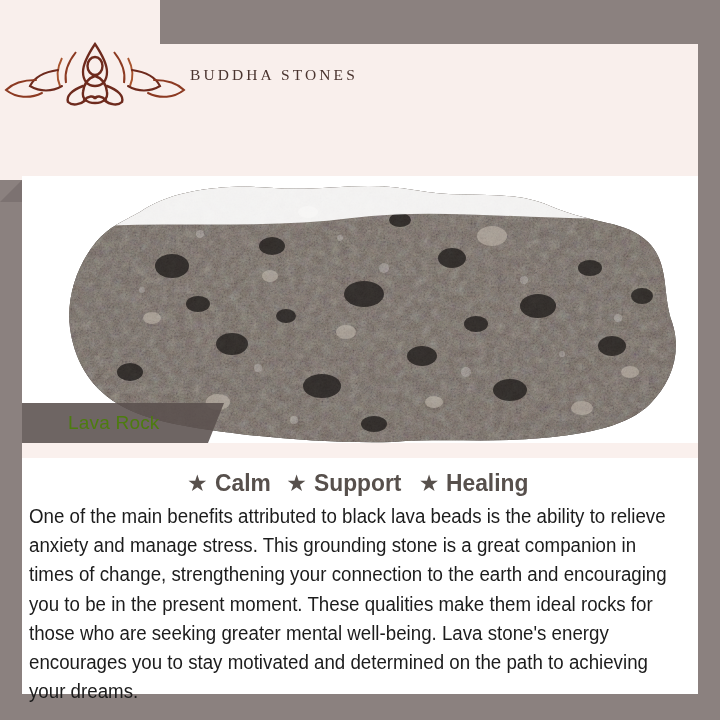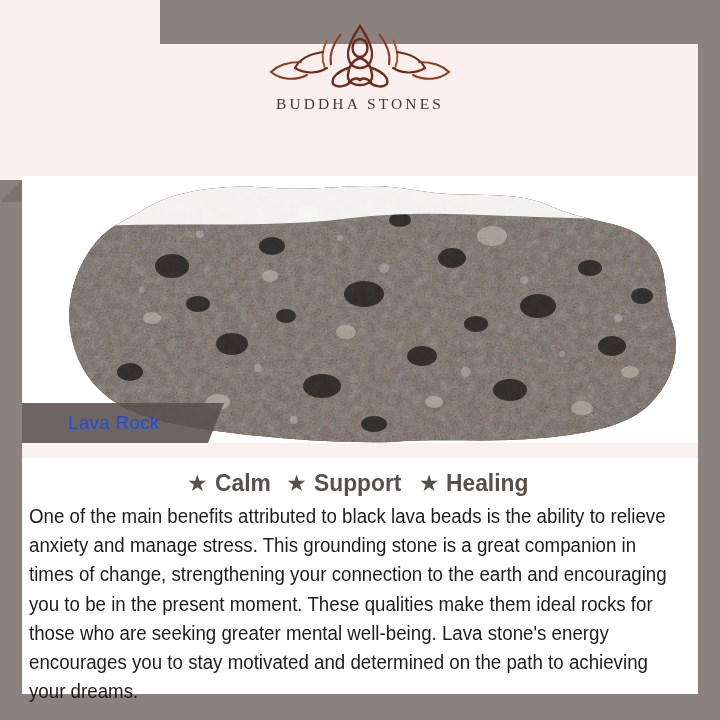--- a/index.html
+++ b/index.html
@@ -21,21 +21,21 @@
 
   
   .card{position:absolute;left:22px;top:44px;width:676px;height:650px;background:#ffffff;}
 
   
   .top-band{position:absolute;left:22px;top:44px;width:676px;height:132px;background:#f9efec;}
   .top-band-left{position:absolute;left:0;top:0;width:182px;height:180px;background:#f9efec;}
 
   
   .logo{position:absolute;left:0;right:0;top:18px;height:110px;
-        display:flex;flex-direction:column;align-items:center;justify-content:flex-start;}
+        display:flex;flex-direction:row;align-items:center;justify-content:flex-start;}
   .logo-mark{width:190px;height:74px;display:block;}
   .logo-word{
     font-family:"Liberation Serif", serif;
     font-size:15.5px;letter-spacing:3.1px;color:#4a342f;
     margin-top:3px;white-space:nowrap;
   }
 
   
   .title-banner{
     position:absolute;left:152px;top:126px;width:420px;height:52px;
@@ -52,21 +52,21 @@
   .photo{position:absolute;left:22px;top:176px;width:676px;height:267px;overflow:hidden;background:#ffffff;}
   .photo svg{display:block;width:100%;height:100%;}
 
   
   .rock-label{
     position:absolute;left:22px;top:403px;width:186px;height:40px;
     background:rgba(90,80,77,.88);
     display:flex;align-items:center;
   }
   .rock-label span{
-    color:#1d4ed8;font-size:19px;font-weight:400;padding-left:46px;
+    color:#4d7c0f;font-size:19px;font-weight:400;padding-left:46px;
     font-family:"Liberation Sans",sans-serif;letter-spacing:.2px;
   }
   .rock-label-bevel{
     position:absolute;left:186px;top:0;width:0;height:0;
     border-top:40px solid rgba(90,80,77,.88);border-right:16px solid transparent;
   }
 
   
   .pink-strip{position:absolute;left:22px;top:443px;width:676px;height:15px;background:#faf0ed;}
 

